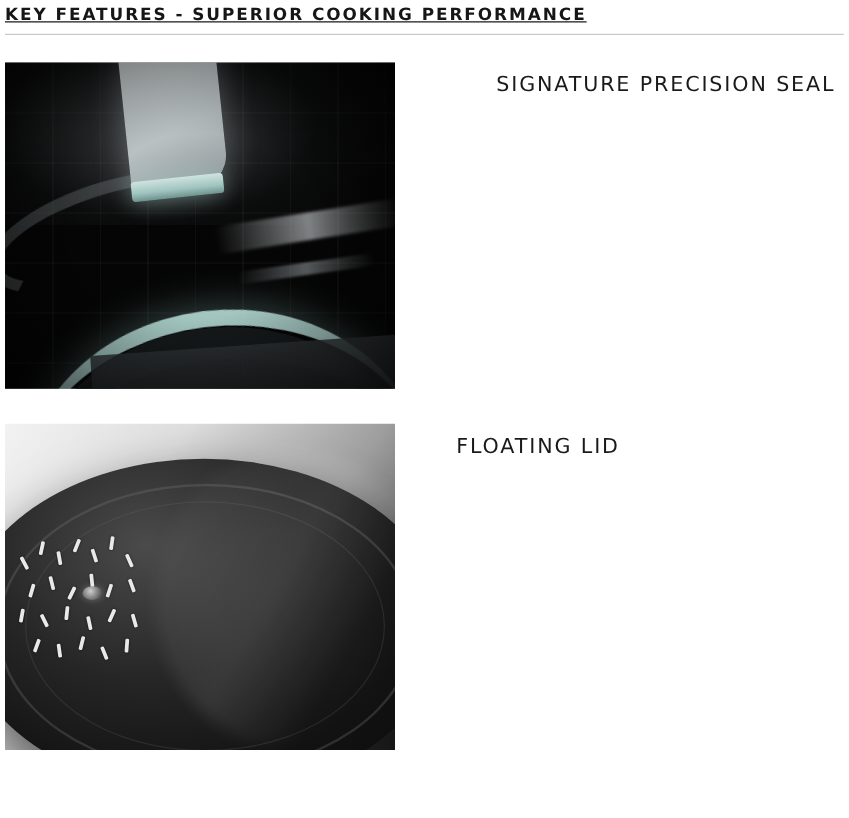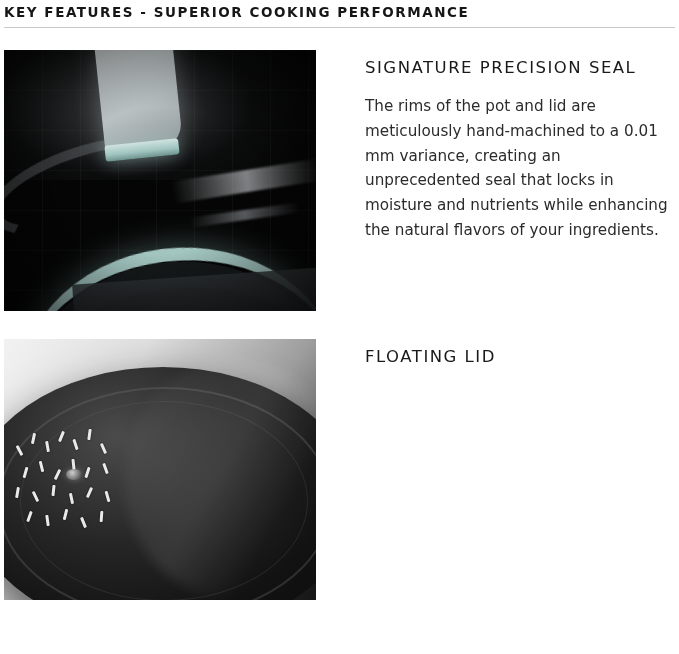--- a/index.html
+++ b/index.html
@@ -20,20 +20,21 @@
     width: 679px;
     height: 654px;
     box-sizing: border-box;
     padding: 0 4px;
   }
 
   
   .section-header {
     padding: 4px 0 7px 0;
     margin: 0 0 0 0;
+    text-decoration: underline;
   }
   .section-header .title {
     font-size: 13.5px;
     letter-spacing: 1.55px;
     font-weight: 700;
     color: #161616;
     text-transform: uppercase;
     white-space: nowrap;
   }
   .header-rule {
@@ -42,21 +43,21 @@
     margin: 0 0 0 0;
     height: 0;
   }
 
   
   .feature-row {
     display: flex;
     flex-direction: row;
     align-items: flex-start;
   }
-  .feature-row.first { margin-top: 22px; }
+  .feature-row.first { margin-top: 22px; gap: 32px; }
   .feature-row.second { margin-top: 28px; }
 
   .media {
     width: 312px;
     height: 261px;
     flex: 0 0 312px;
     position: relative;
     overflow: hidden;
   }
 
@@ -254,21 +255,20 @@
       <div class="lid-edge"></div>
       <div class="specular"></div>
       <div class="specular2"></div>
       <div class="rim-arc-dark"></div>
       <div class="rim-arc"></div>
       <div class="pot-wall"></div>
       <div class="vignette"></div>
     </div>
     <div class="feature-text">
       <h2 class="feature-title">SIGNATURE PRECISION SEAL</h2>
-      <p class="feature-body">The rims of the pot and lid are meticulously hand-machined to a 0.01 mm variance, creating an unprecedented seal that locks in moisture and nutrients while enhancing the natural flavors of your ingredients.</p>
     </div>
   </div>
 
   <div class="feature-row second">
     <div class="media img-lid">
       <div class="lid-disc"></div>
       <div class="lid-ring"></div>
       <div class="lid-ring2"></div>
       <div class="spikes">
         <div class="spike" style="left:6px;  top:20px; transform:rotate(-28deg);"></div>

